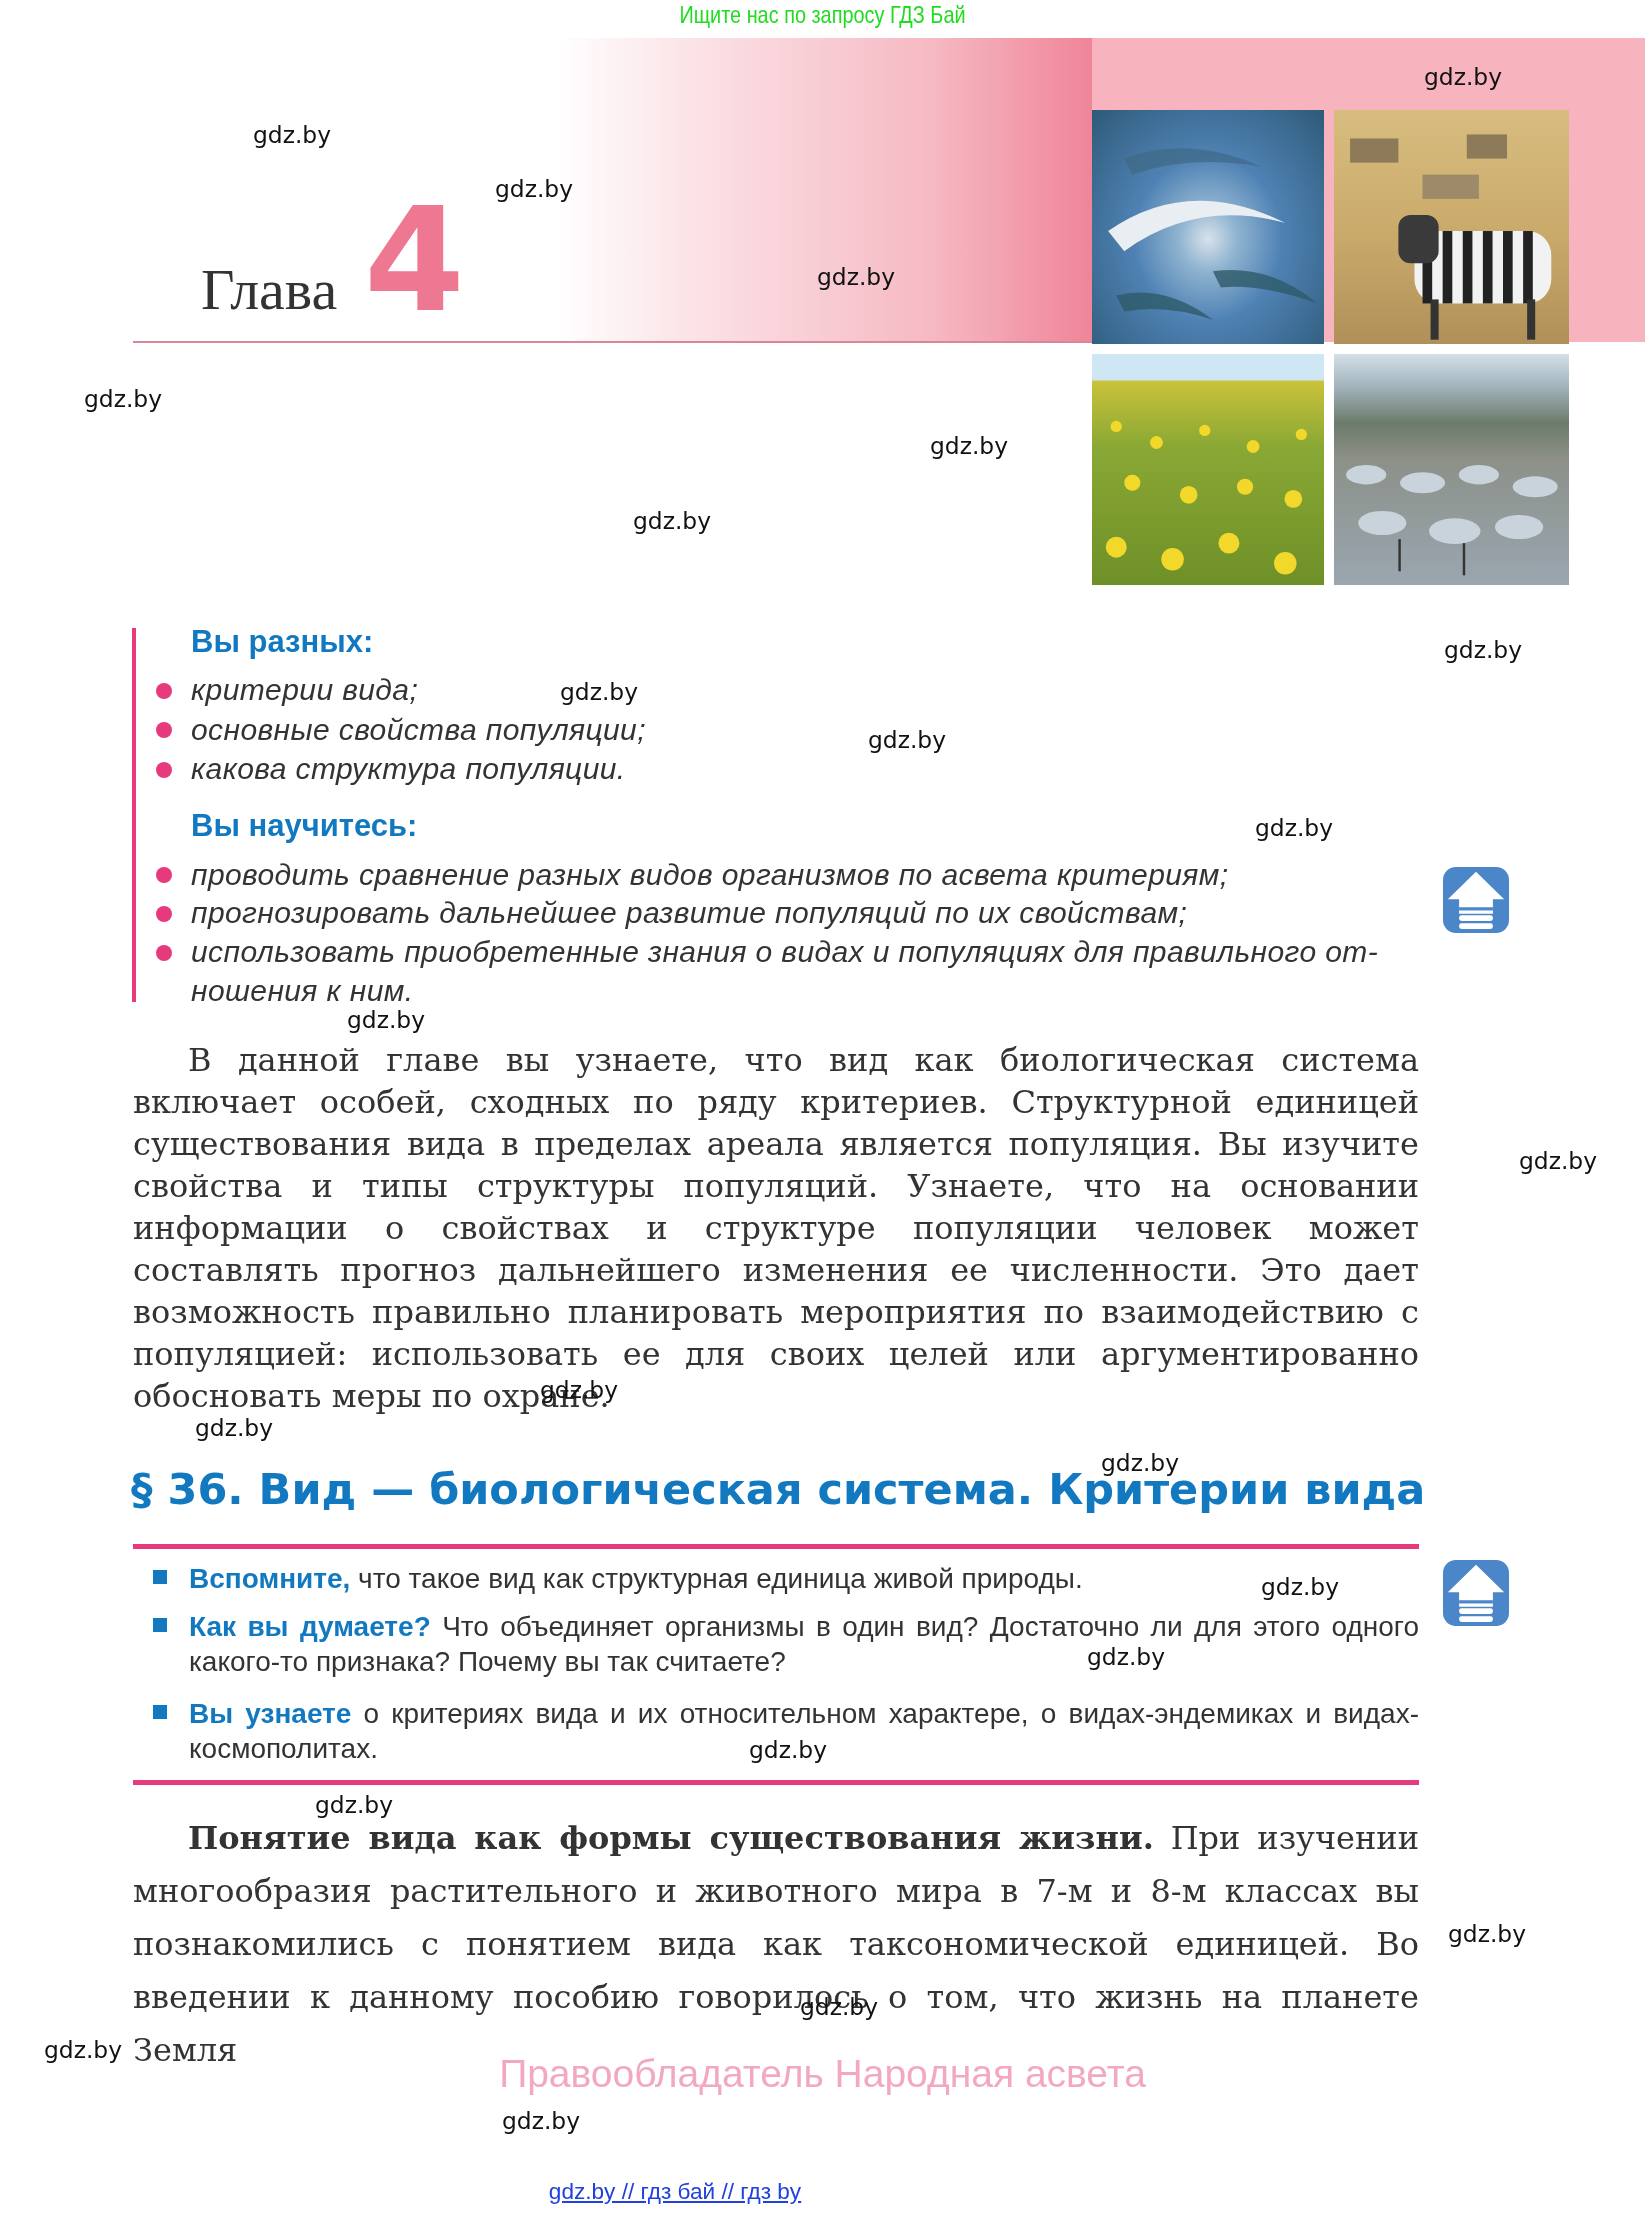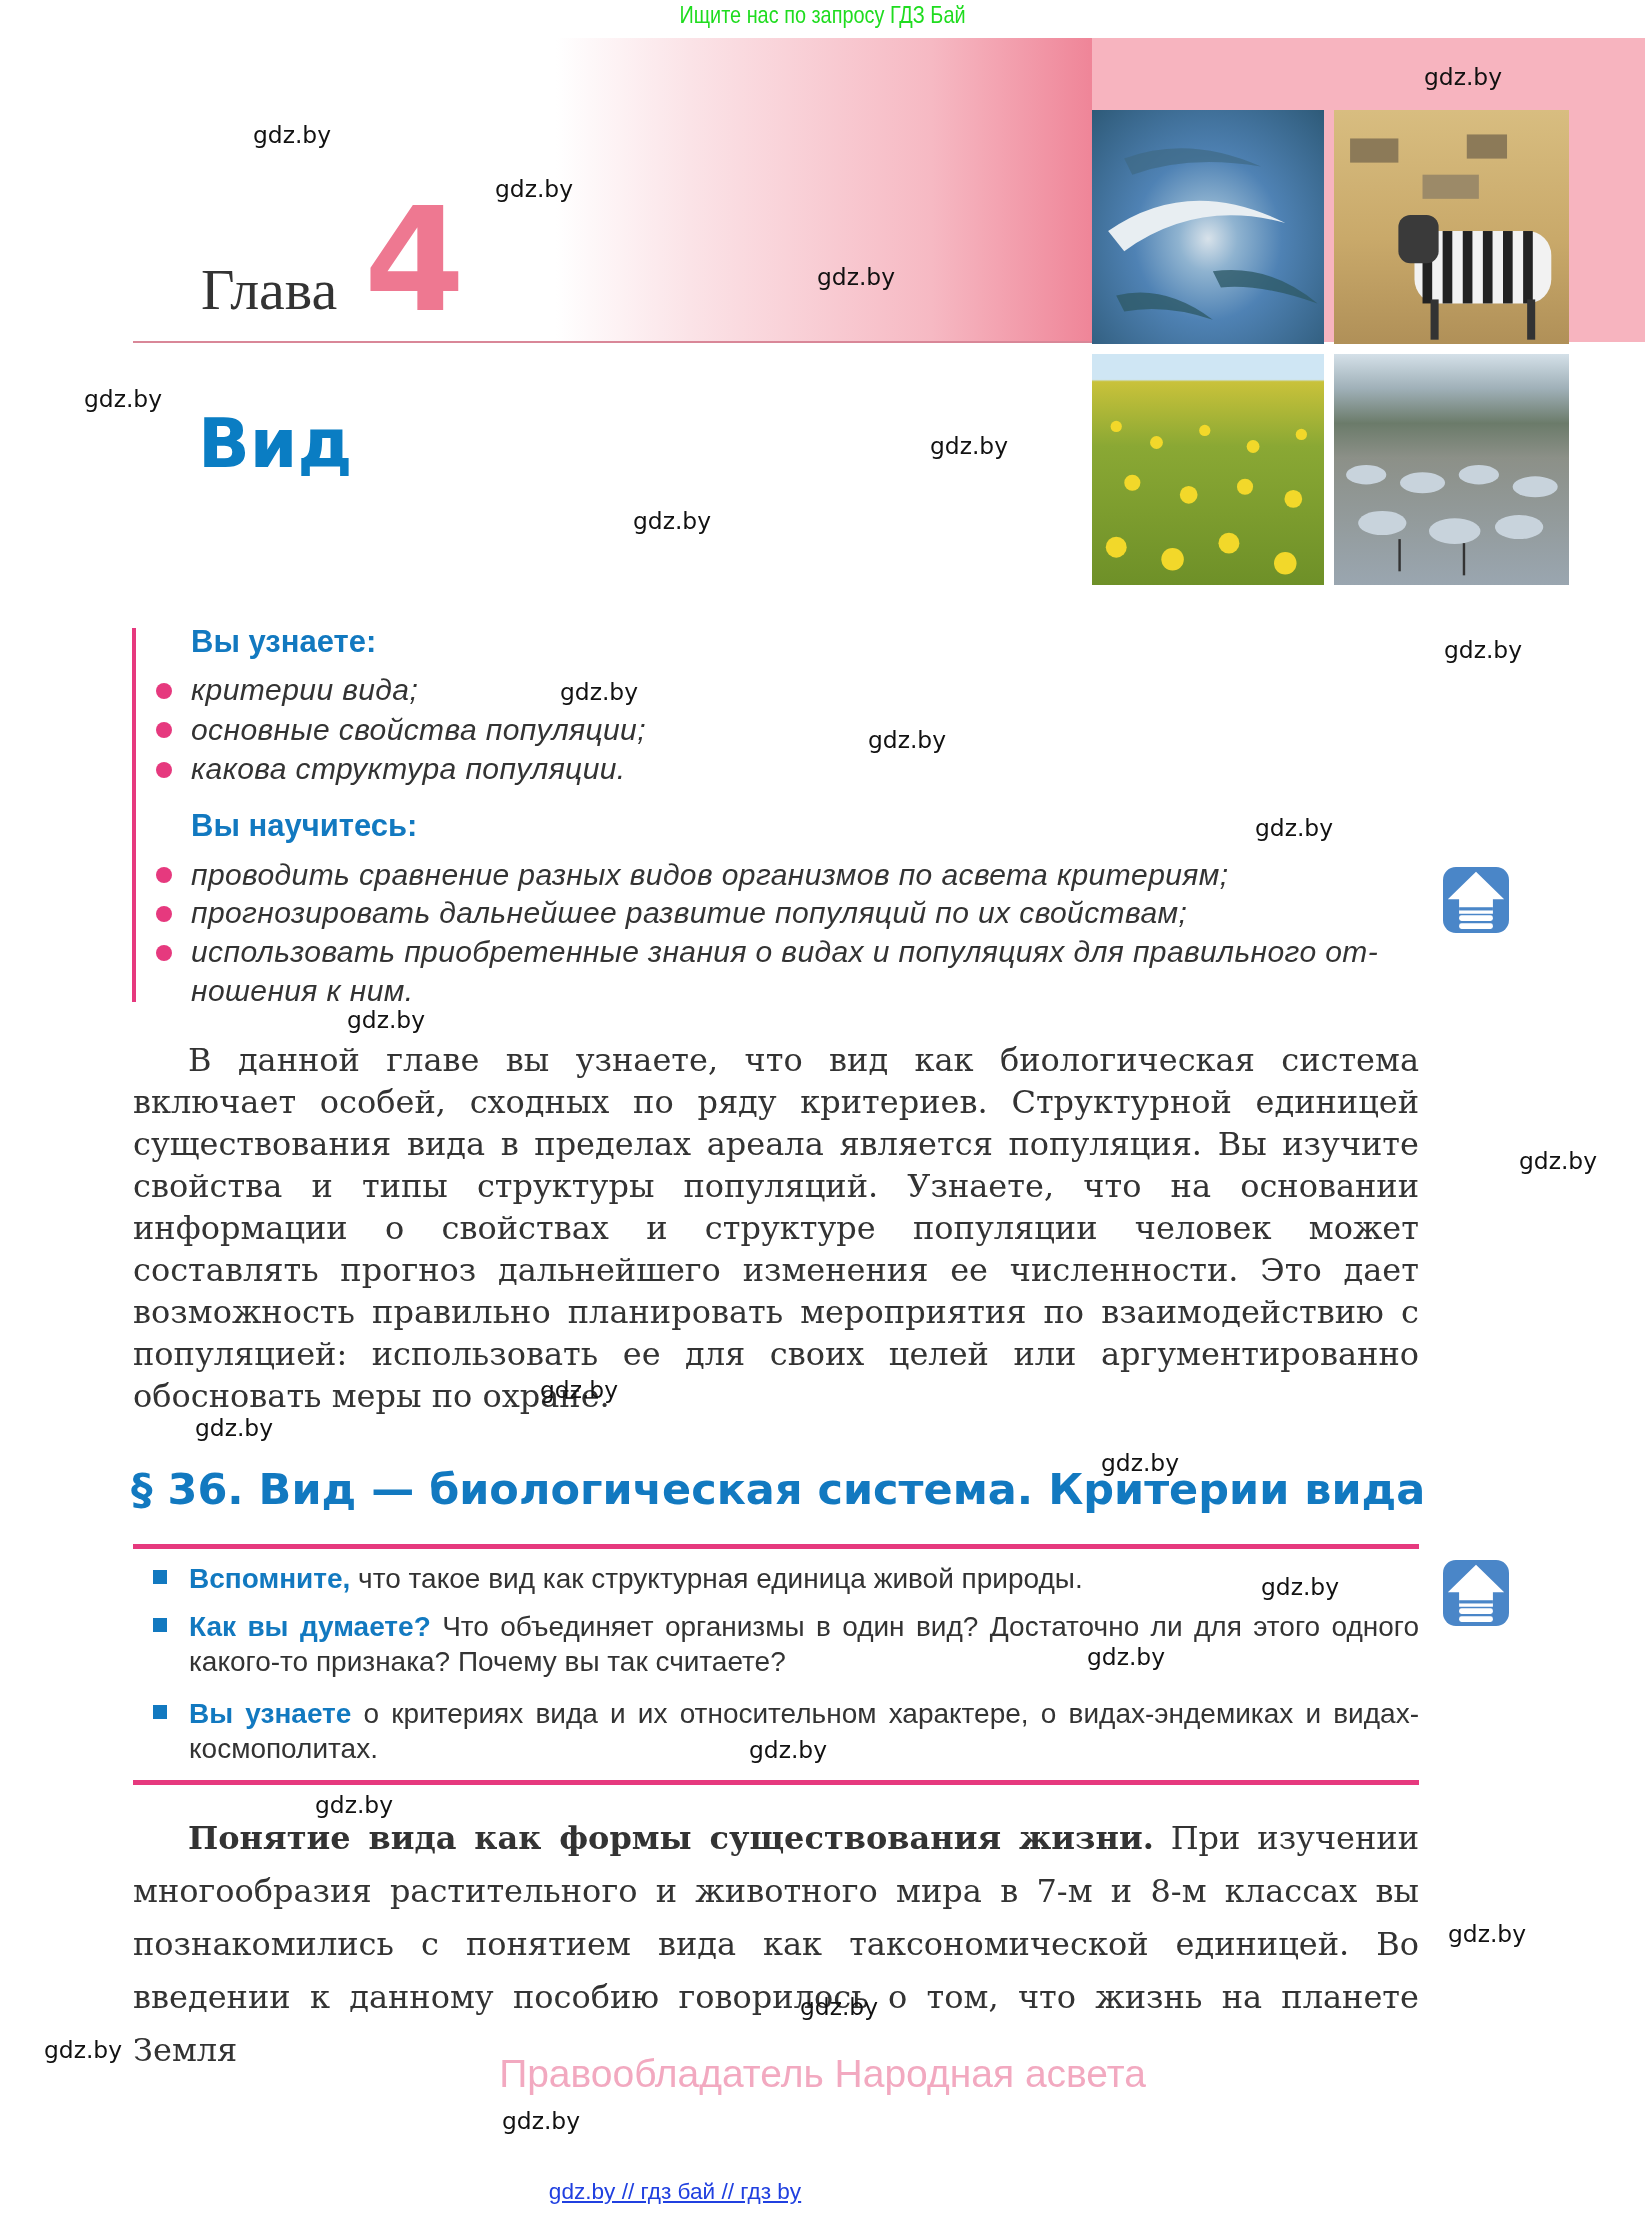--- a/index.html
+++ b/index.html
@@ -103,26 +103,25 @@
         <rect x="160" y="235" width="3" height="40"></rect>
       </g>
   </svg>
 </div>
 
 <div class="abs header-line"></div>
 <div class="abs glava">Глава</div>
 <div class="abs glava-num">4</div>
 
 <div class="abs chap-title">
-  <div>Вид</div>
 </div>
 
 <div class="abs side-bar"></div>
 
-<div class="abs goal-head" style="left:191px;top:624px;">Вы узнаете:</div>
+<div class="abs goal-head" style="left:191px;top:624px;">Вы разных:</div>
 <div class="dot" style="left:156px;top:683px;"></div>
 <div class="abs goal-item" style="left:191px;top:673px;">критерии вида;</div>
 <div class="dot" style="left:156px;top:722px;"></div>
 <div class="abs goal-item" style="left:191px;top:713px;">основные свойства популяции;</div>
 <div class="dot" style="left:156px;top:762px;"></div>
 <div class="abs goal-item" style="left:191px;top:752px;">какова структура популяции.</div>
 
 <div class="abs goal-head" style="left:191px;top:808px;">Вы научитесь:</div>
 <div class="dot" style="left:156px;top:867px;"></div>
 <div class="abs goal-item" style="left:191px;top:858px;">проводить сравнение разных видов организмов по асвета критериям;</div>

